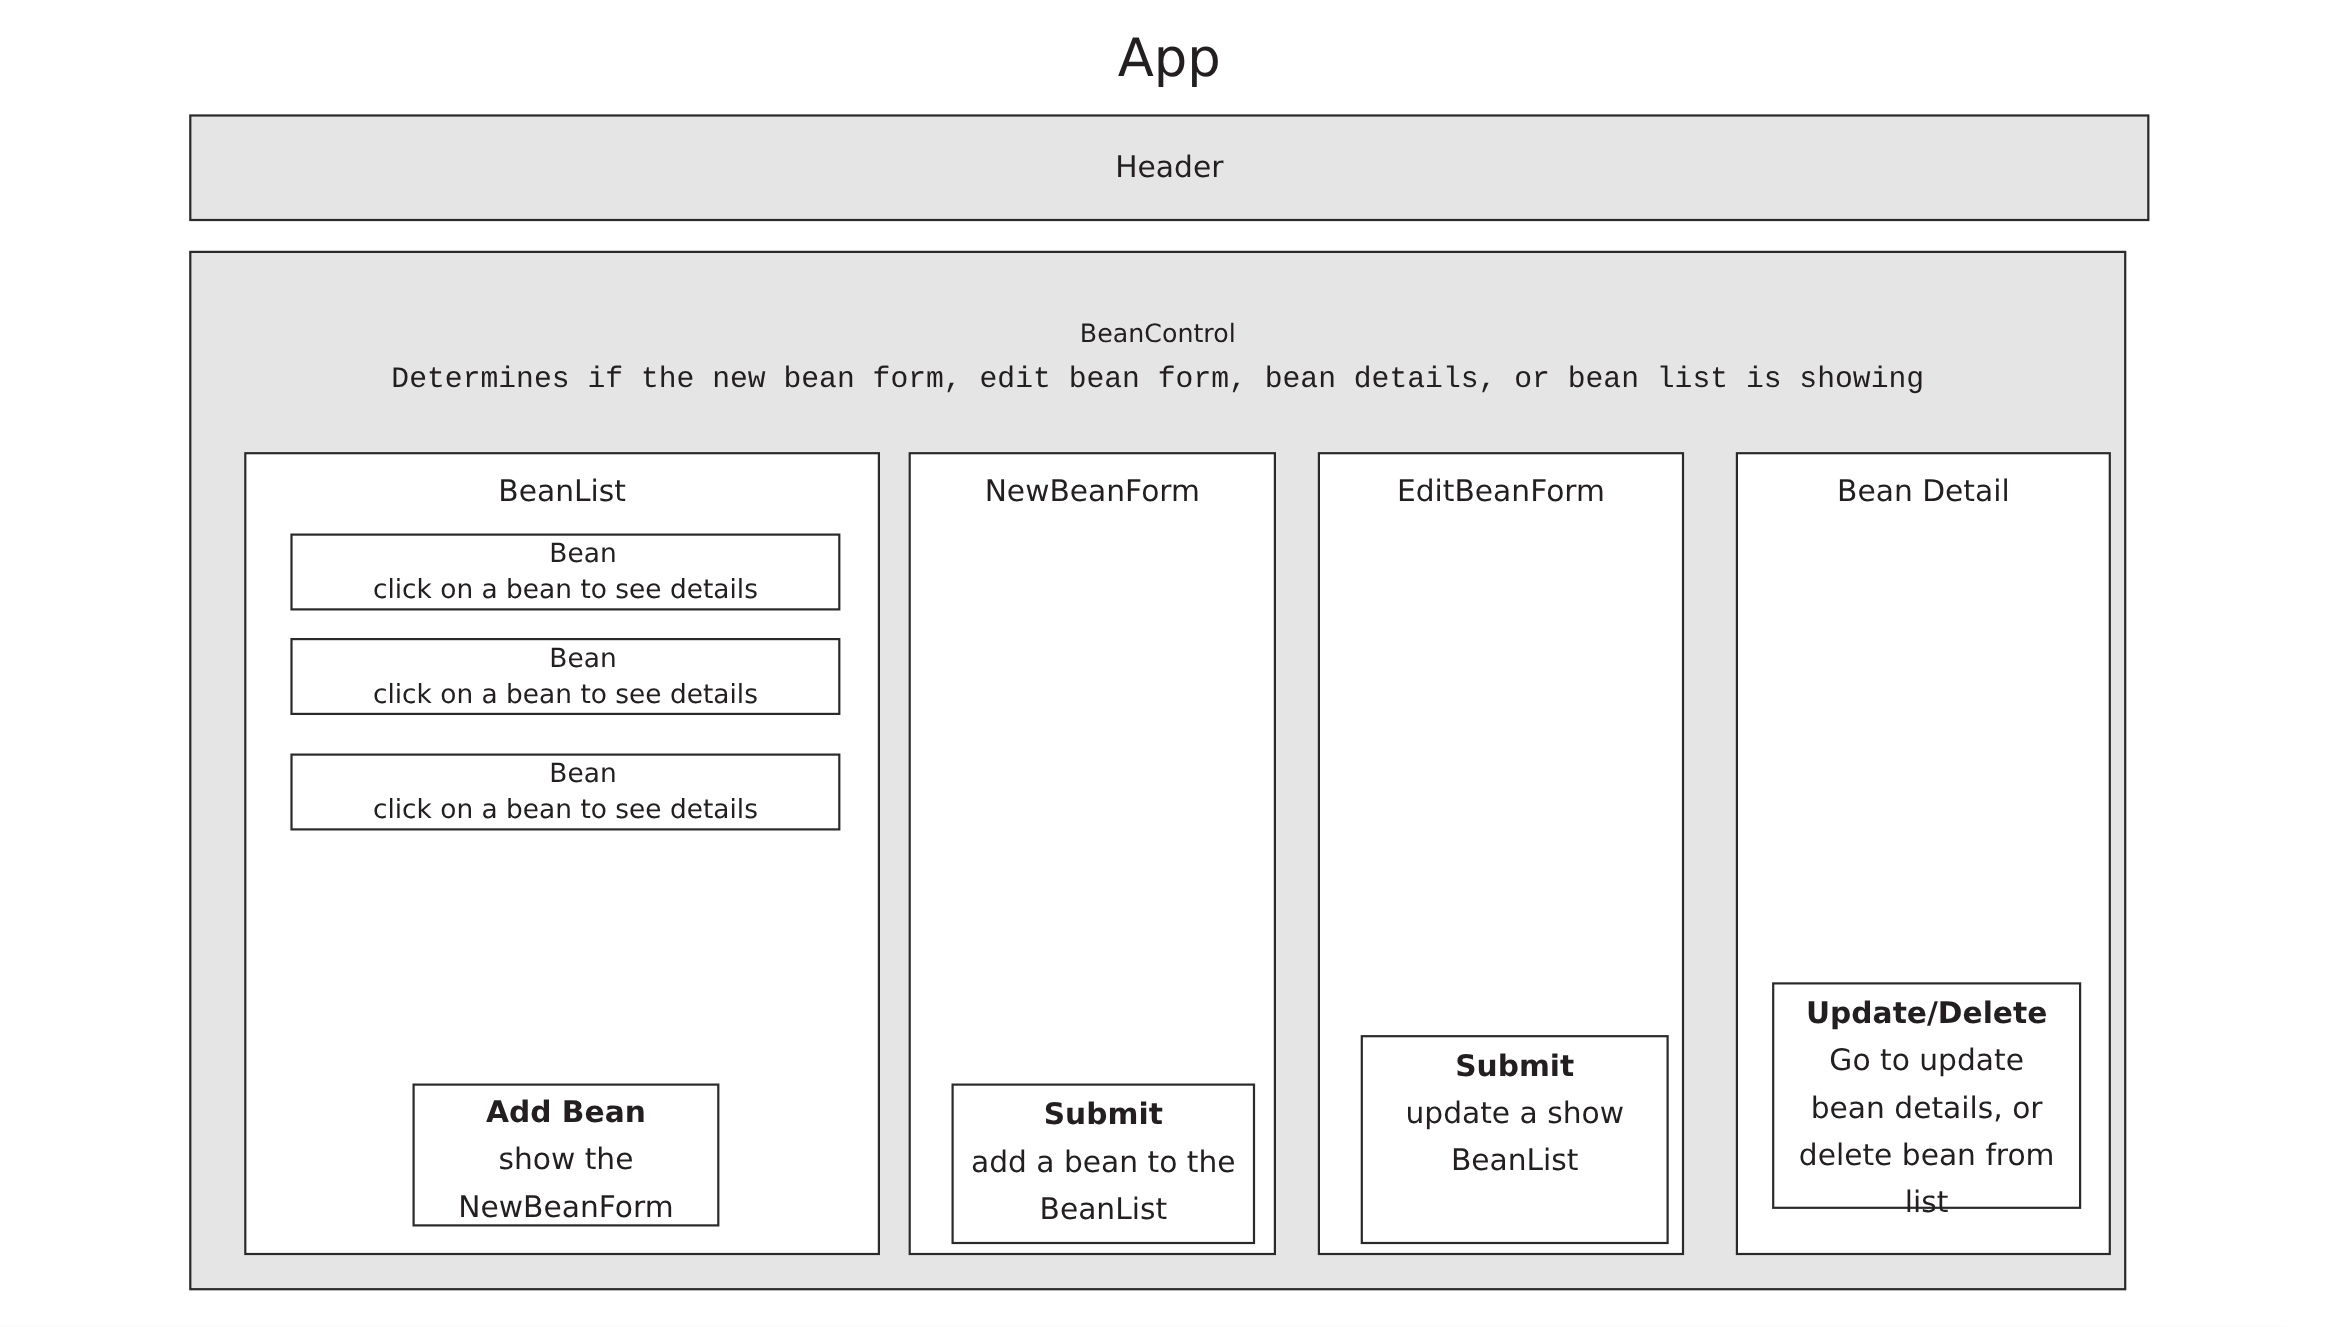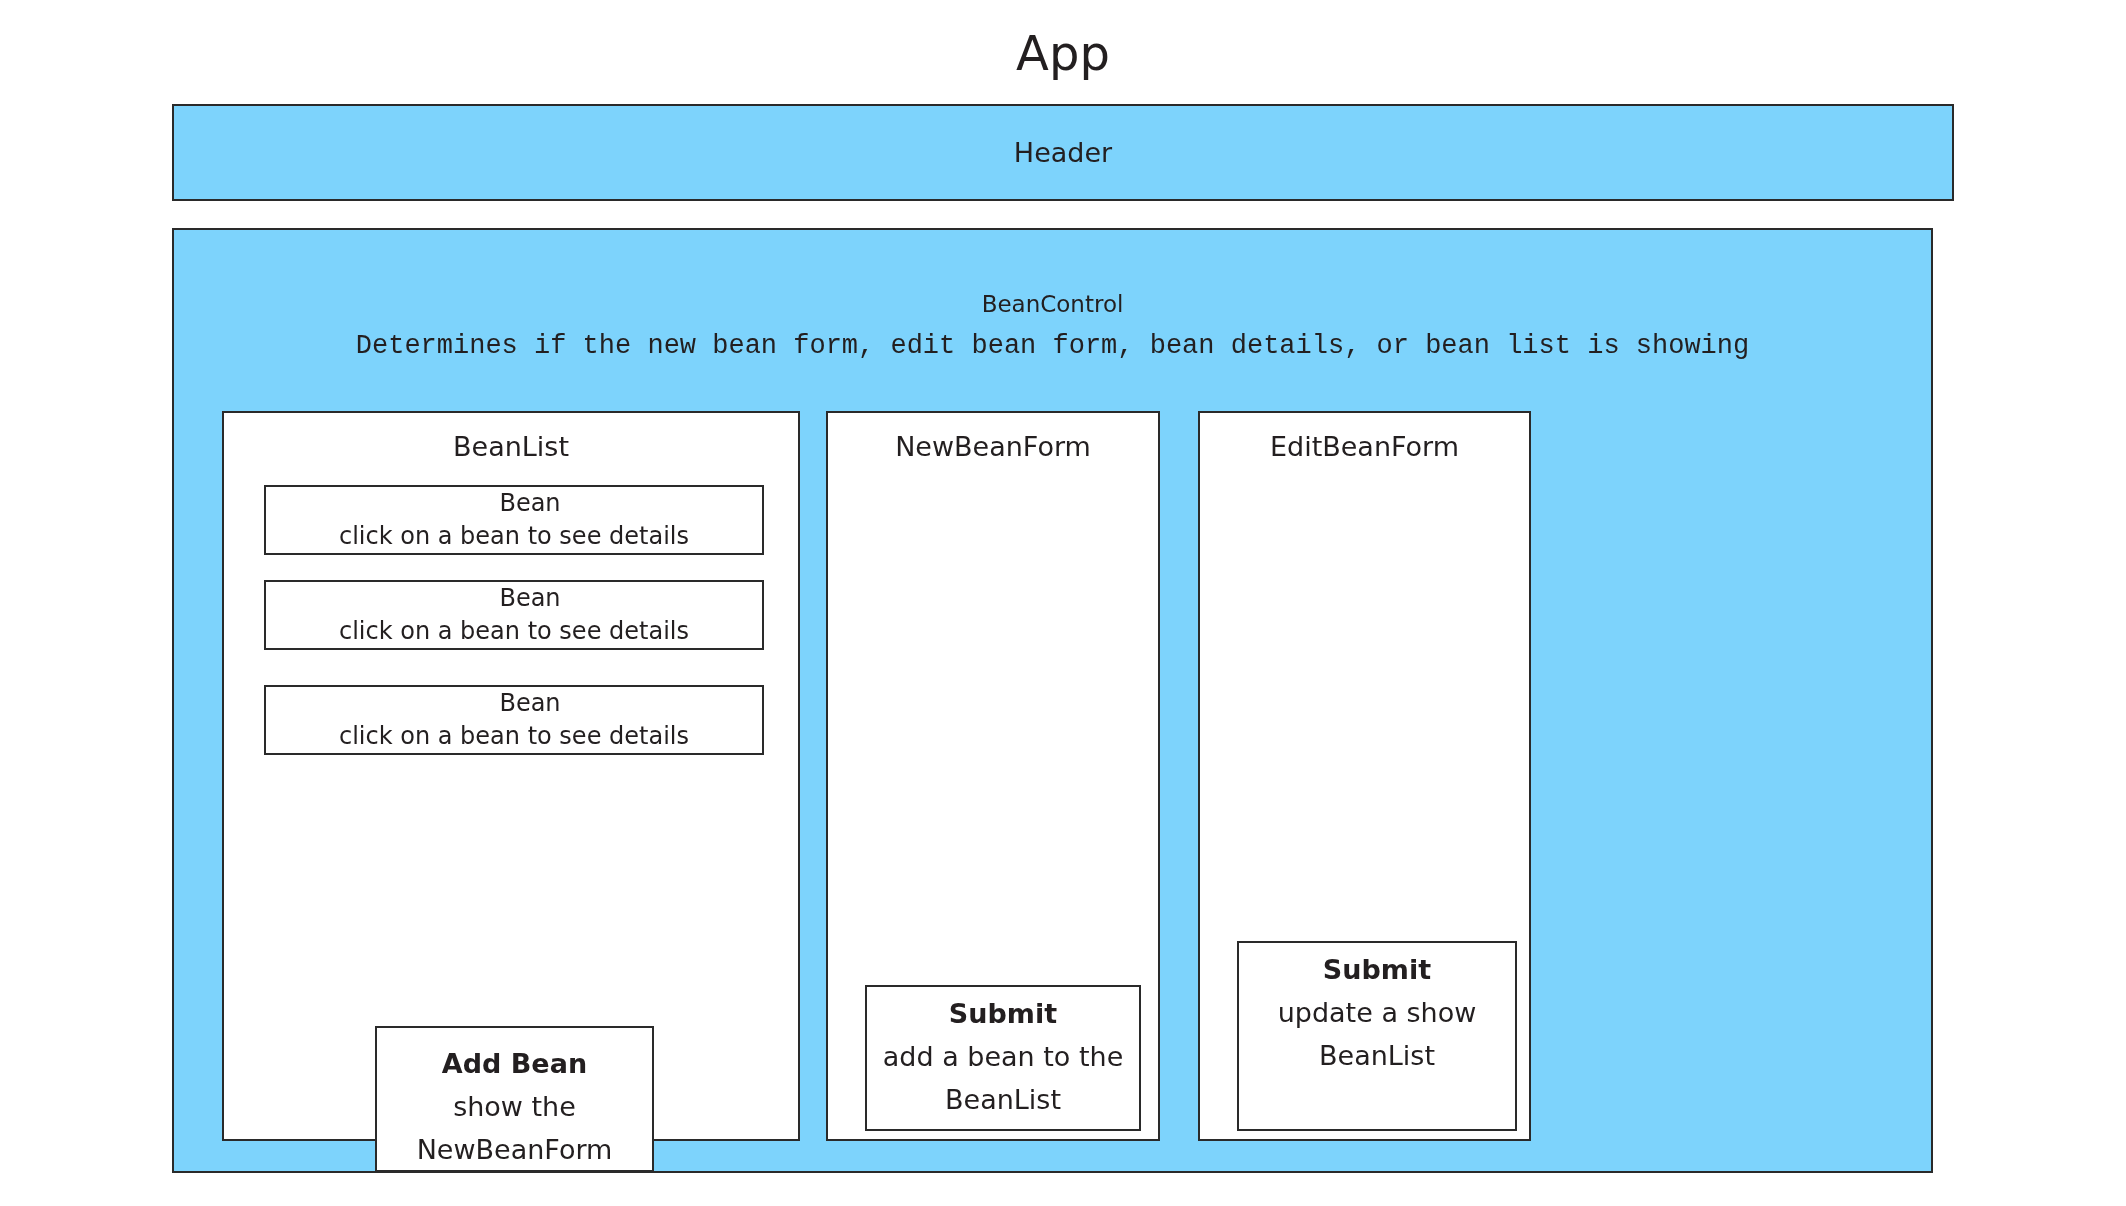--- a/index.html
+++ b/index.html
@@ -31,21 +31,21 @@
     font-weight: 400;
     color: #231f20;
     letter-spacing: 0px;
   }
 
   
   .box {
     position: absolute;
     box-sizing: border-box;
     border: 2px solid #2a2a2a;
-    background: #7dd3fc;
+    background: #e5e5e5;
   }
 
   
   .header-box {
     left: 172px;
     top: 104px;
     width: 1782px;
     height: 97px;
     display: flex;
     align-items: center;
@@ -160,23 +160,22 @@
     font-size: 27px;
     line-height: 43px;
     color: #231f20;
   }
 
   
   .btn-addbean {
     left: 151px;
     top: 572px;
     width: 279px;
-    height: 146px;
-    padding-top: 14px;
-    margin-top: 41px;
+    height: 130px;
+    padding-top: 3px;
   }
   
   .btn-submit-new {
     left: 37px;
     top: 572px;
     width: 276px;
     height: 146px;
     padding-top: 5px;
   }
   
@@ -252,15 +251,26 @@
     <div class="panel panel-editbean">
       <div class="panel-title">EditBeanForm</div>
 
       <div class="action-btn btn-submit-edit">
         <span class="btn-title">Submit</span>
         <span class="btn-sub">update a show</span>
         <span class="btn-sub">BeanList</span>
       </div>
     </div>
 
+    <div class="panel panel-beandetail">
+      <div class="panel-title">Bean Detail</div>
+
+      <div class="action-btn btn-update-delete">
+        <span class="btn-title">Update/Delete</span>
+        <span class="btn-sub">Go to update</span>
+        <span class="btn-sub">bean details, or</span>
+        <span class="btn-sub">delete bean from</span>
+        <span class="btn-sub">list</span>
+      </div>
+    </div>
 
   </div>
 </div>
 
 </body></html>

